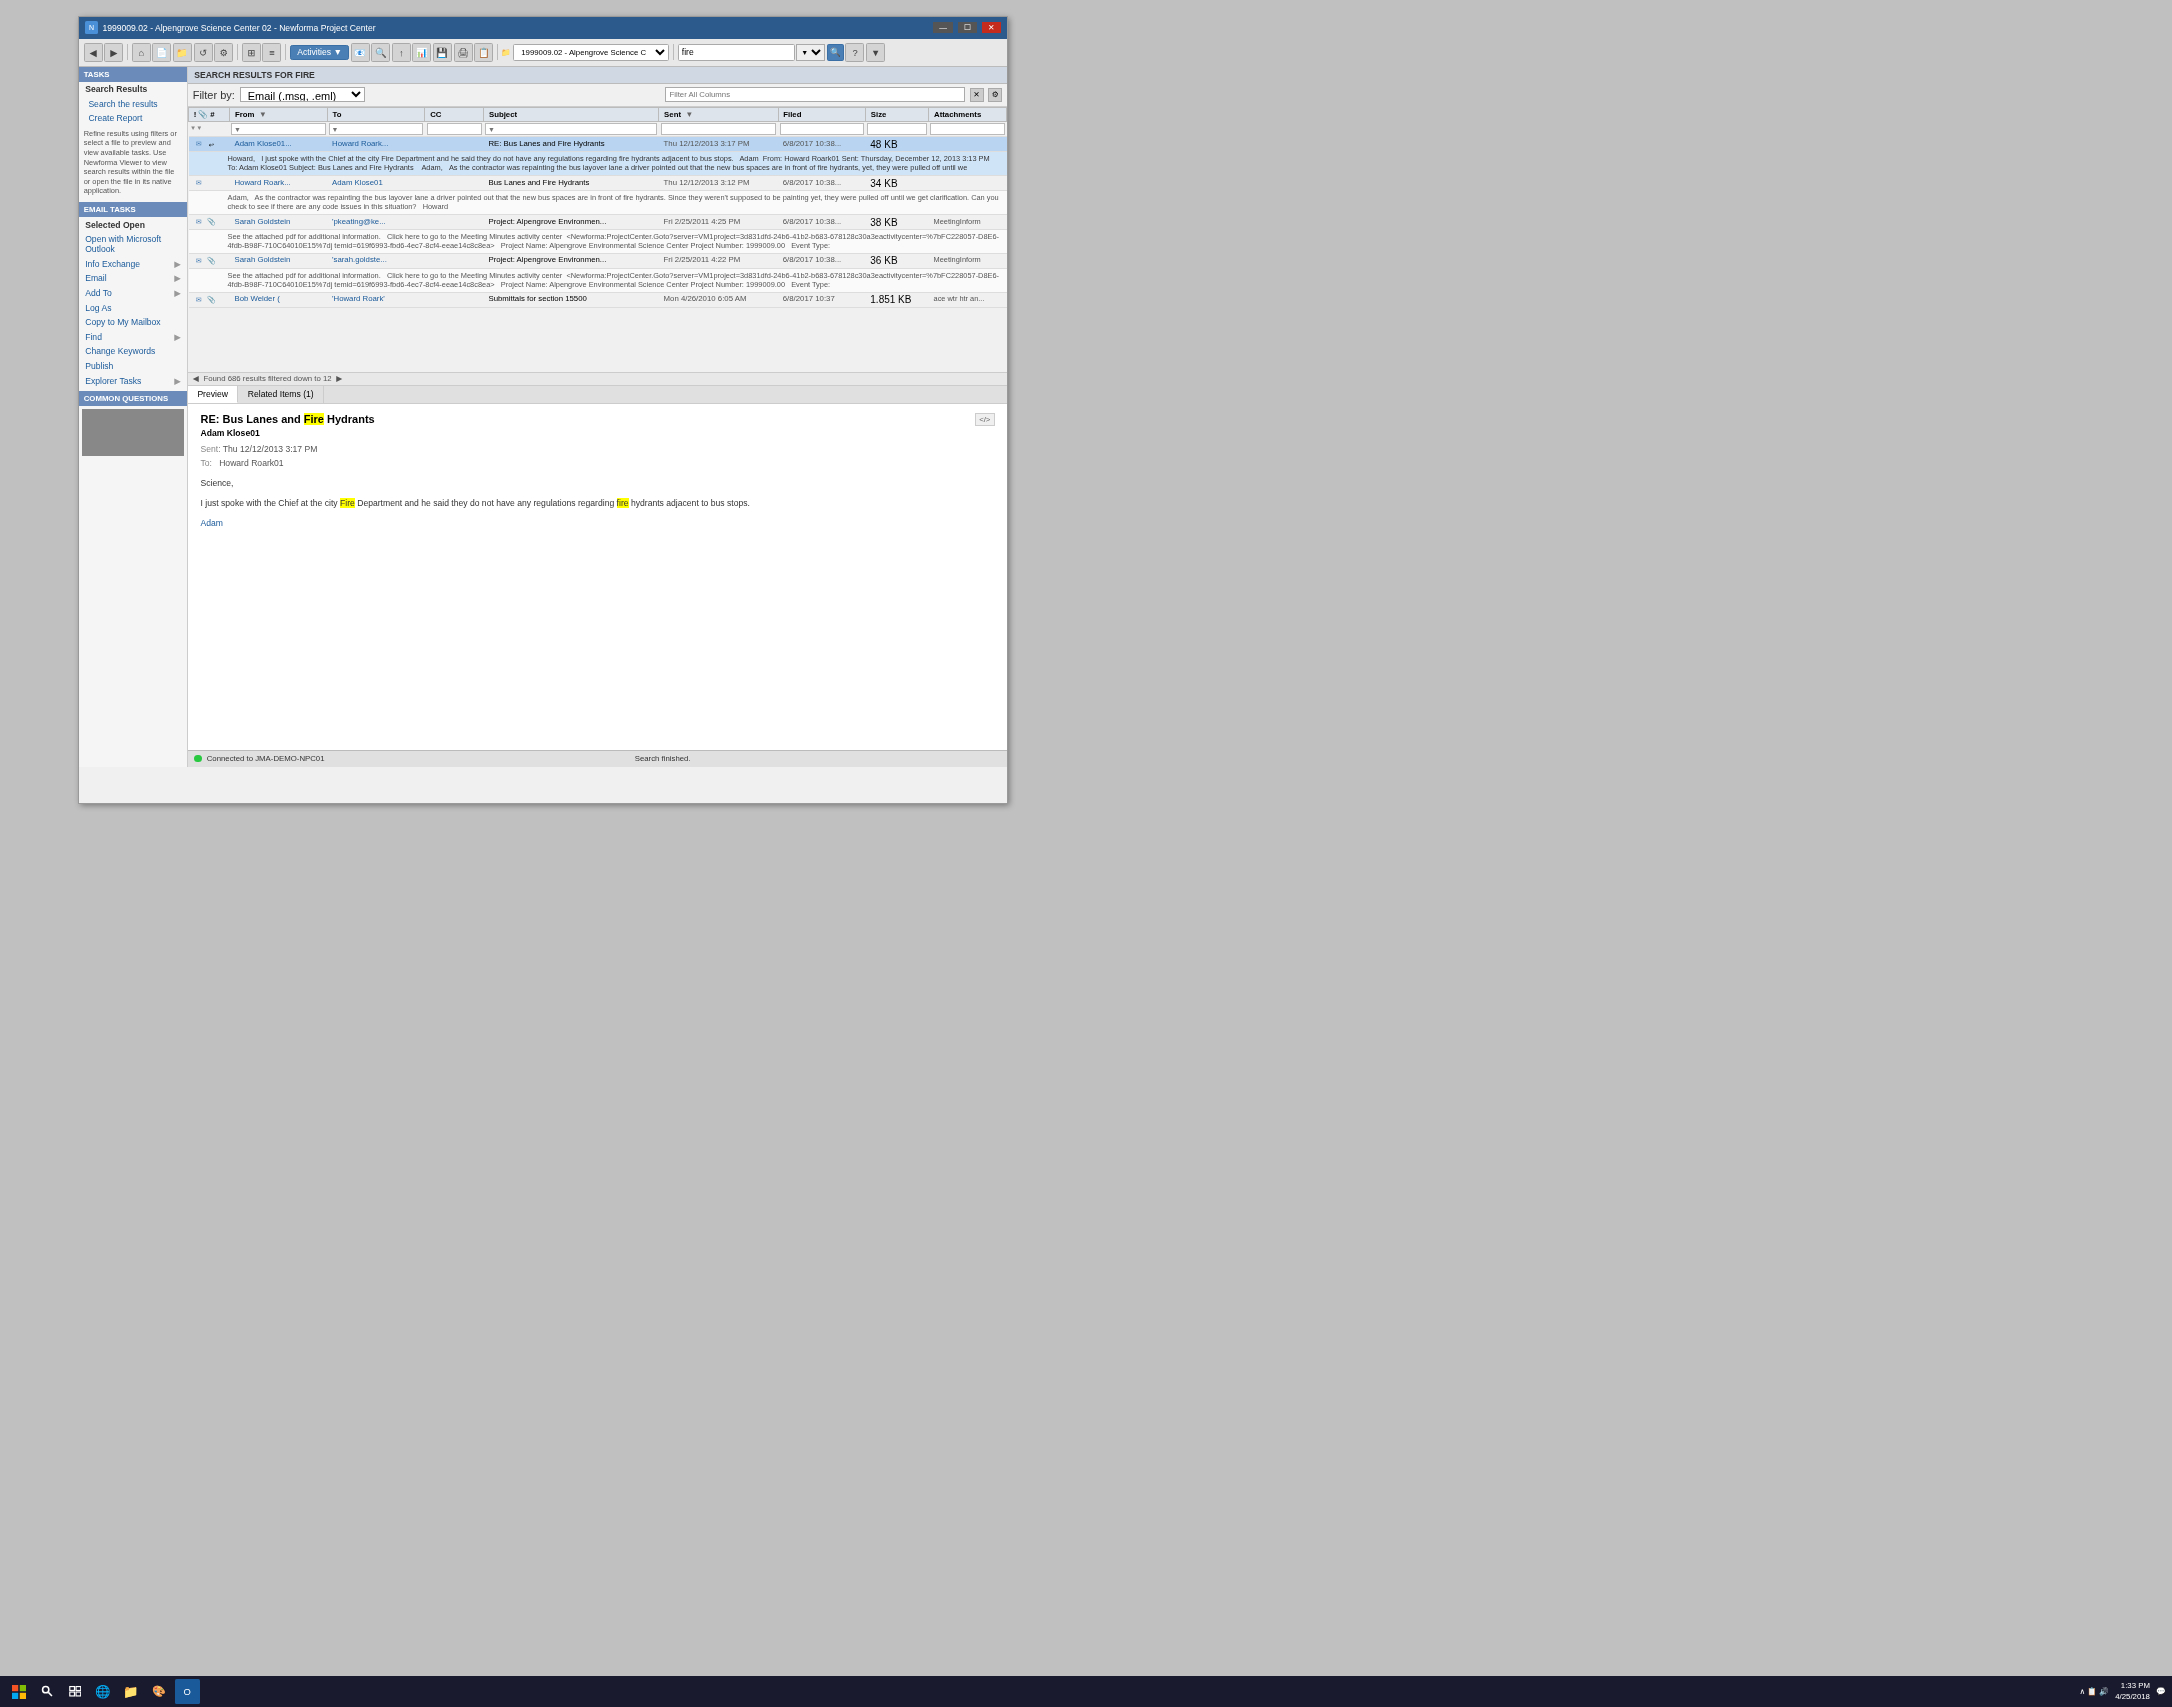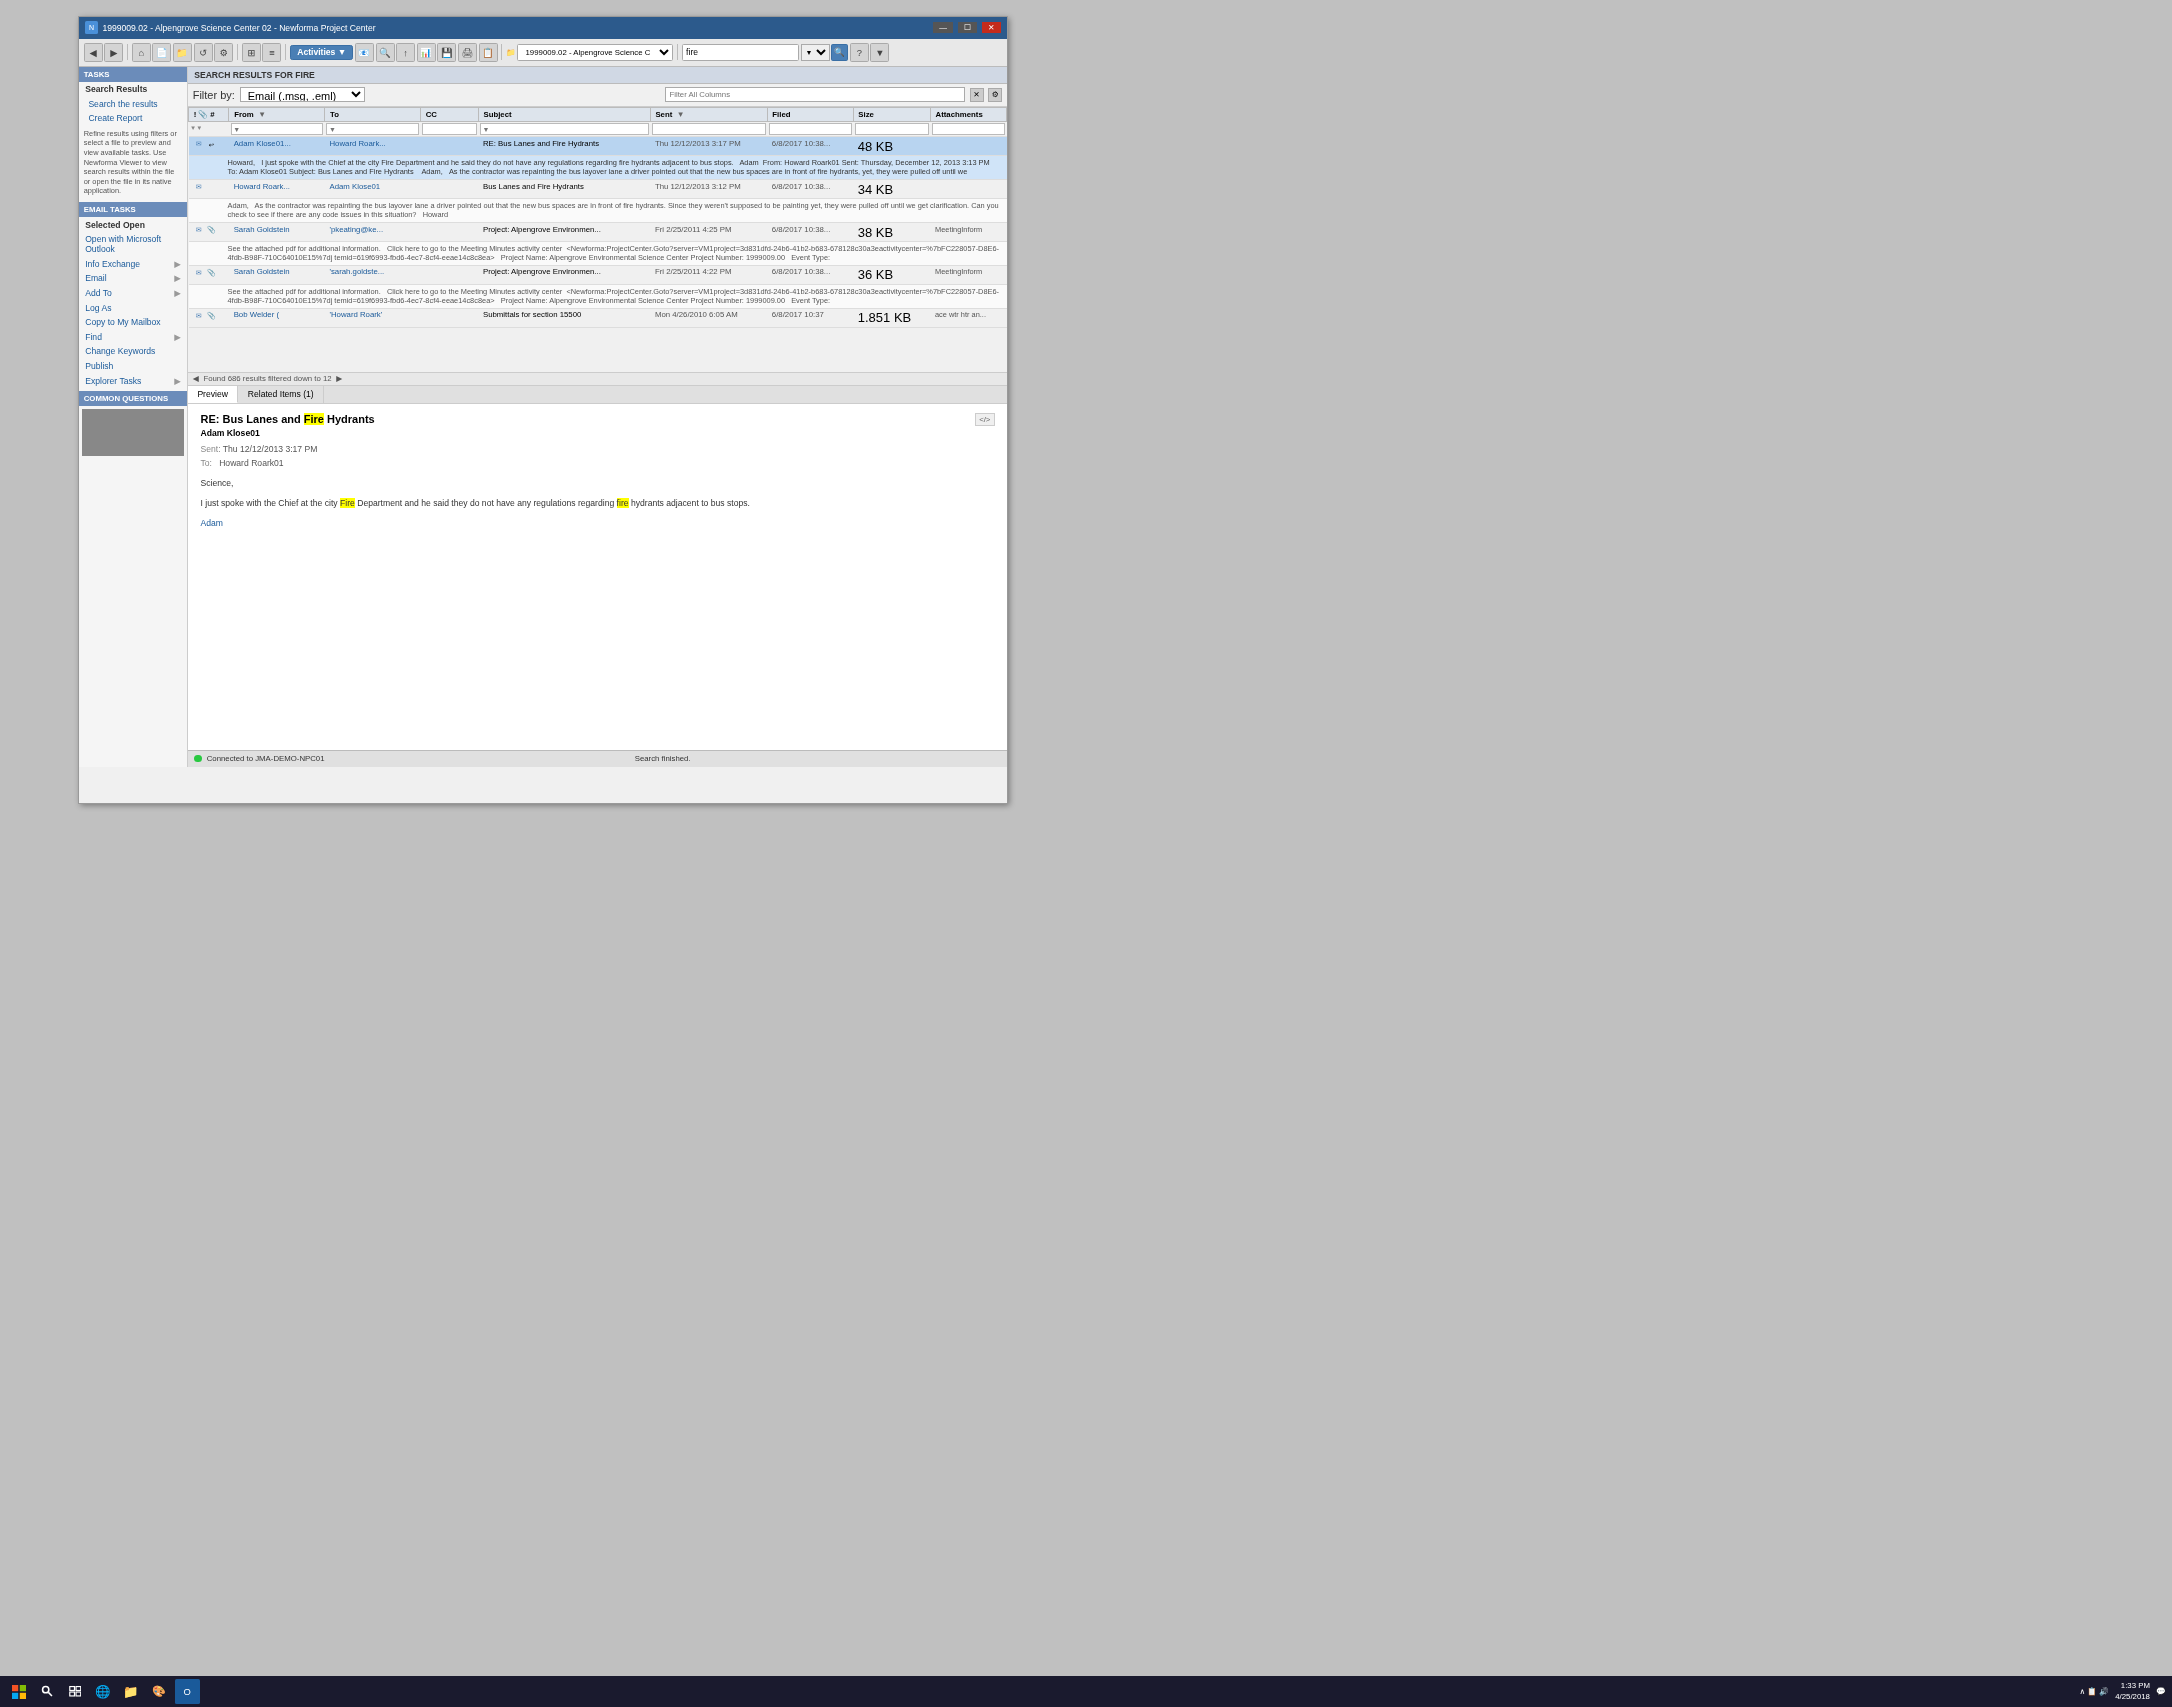--- a/index.html
+++ b/index.html
@@ -18,21 +18,21 @@
     .title-text { flex: 1; text-align: center; font-size: 8.6px; color: #333; }
 
     
     .app-title-bar { background: #2c5a8c; height: 22px; display: flex; align-items: center; padding: 0 6.2px; color: white; font-size: 8.6px; }
     .app-icon { width: 12.5px; height: 12.5px; background: #4a90d9; border-radius: 1.6px; margin-right: 4.7px; display: inline-flex; align-items: center; justify-content: center; font-size: 7px; color: white; }
 
     
     .toolbar { background: #e8e8e8; height: 28px; display: flex; align-items: center; padding: 0 4.7px; border-bottom: 0.8px solid #bbb; gap: 1.6px; }
     .toolbar-btn { width: 19px; height: 19px; background: #d4d4d4; border: 0.8px solid #aaa; border-radius: 1.6px; display: inline-flex; align-items: center; justify-content: center; cursor: pointer; font-size: 9.4px; color: #444; }
     .toolbar-separator { width: 0.8px; height: 15.6px; background: #bbb; margin: 0 2.3px; }
-    .activities-btn { background: #4a7fb5; color: white; border: 0.8px solid #3a6fa5; border-radius: 2.3px; padding: 1.6px 6.2px; font-size: 8.6px; cursor: pointer; display: flex; align-items: center; gap: 2.3px; font-weight: bold; }
+    .activities-btn { background: #4a7fb5; color: white; border: 0.8px solid #3a6fa5; border-radius: 2.3px; padding: 1.6px 6.2px; font-size: 8.6px; cursor: pointer; display: flex; align-items: center; gap: 2.3px; }
     .project-selector { background: white; border: 0.8px solid #aaa; border-radius: 1.6px; padding: 1.6px 3.1px; font-size: 7.8px; width: 156px; height: 17px; }
     .search-box { background: white; border: 0.8px solid #aaa; border-radius: 1.6px; padding: 1.6px 3.1px; font-size: 8.6px; width: 117px; height: 17px; }
     .search-btn { width: 17px; height: 17px; background: #4a7fb5; border: 0.8px solid #3a6fa5; border-radius: 1.6px; cursor: pointer; display: inline-flex; align-items: center; justify-content: center; color: white; font-size: 8.6px; }
 
     
     .main-layout { display: flex; height: calc(100% - 86px); }
 
     
     .sidebar { width: 109px; background: #f5f5f5; border-right: 0.8px solid #ccc; overflow-y: auto; flex-shrink: 0; }
     .sidebar-section { margin-bottom: 3.1px; }
@@ -104,21 +104,21 @@
     .col-cc { width: 47px; }
     .col-subject { width: 140px; }
     .col-sent { width: 86px; }
     .col-filed { width: 70px; }
     .col-size { width: 43px; }
     .col-attach { width: 62px; }
 
     .email-sender { color: #1a5a9a; font-size: 7.8px; }
     .email-subject { font-size: 7.8px; }
     .email-date { font-size: 7.8px; color: #555; white-space: nowrap; }
-    .email-size { font-size: 13px; white-space: nowrap; }
+    .email-size { font-size: 10px; white-space: nowrap; }
 
     .sort-arrow { margin-left: 2.3px; color: #666; }
   </style>
 </head>
 <body>
 
 <div class="window">
 
 
   <div class="app-title-bar">

